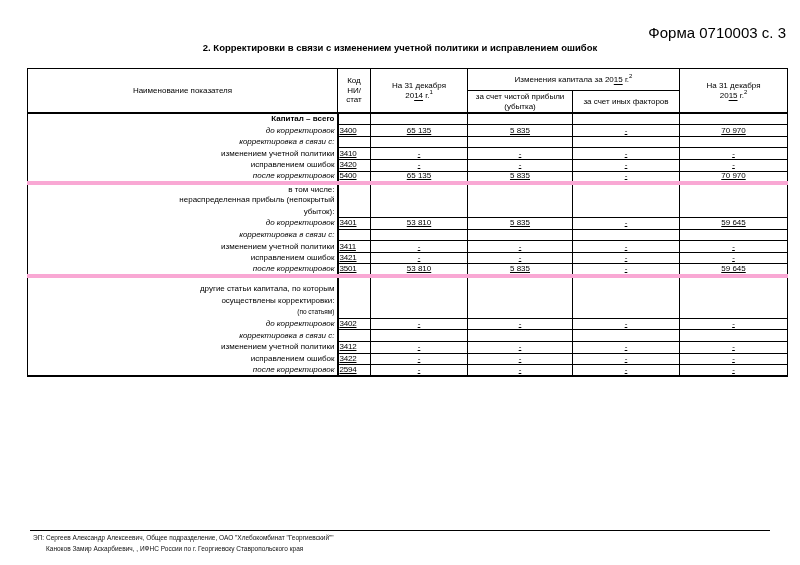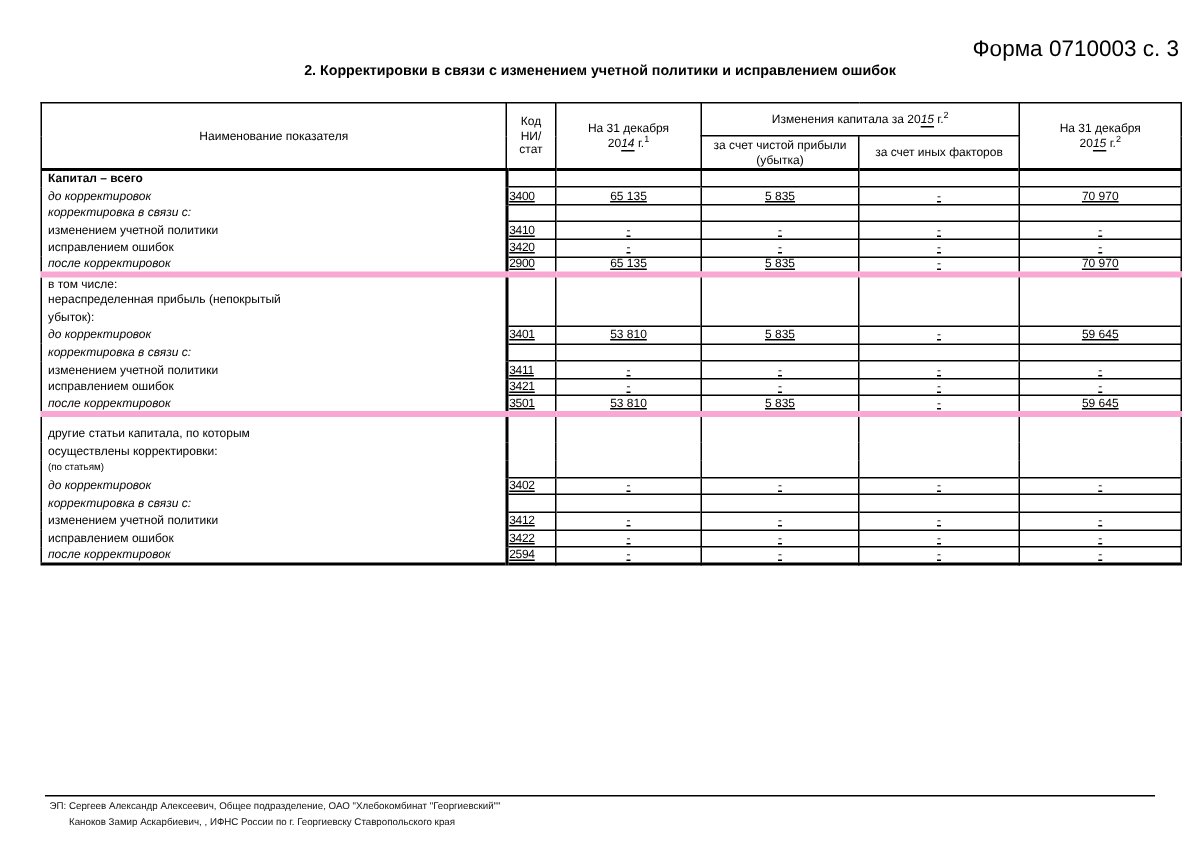--- a/index.html
+++ b/index.html
@@ -21,36 +21,36 @@
     font-size:8px; border:1px solid #000; border-bottom:2px solid #000;
   }
   thead td {
     border:1px solid #000; text-align:center; vertical-align:middle;
     padding:1px 2px; line-height:1.2; font-size:8px;
   }
   thead td.hr1 { height:22px; }
   thead td.hr2 { height:18px; }
   thead td[rowspan], thead tr.sub td { border-bottom:2px solid #000; }
   tbody td { padding:0 2px; height:11.6px; line-height:1; vertical-align:middle; font-size:8px; }
-  td.lbl { text-align:left; padding-left:4px; overflow:hidden; white-space:nowrap; }
+  td.lbl { text-align:right; padding-left:4px; overflow:hidden; white-space:nowrap; }
   td.code {
     border-left:2px solid #000; border-right:1px solid #000;
     text-align:left; padding:0 0 0 1px; letter-spacing:-0.2px;
   }
   td.val { border-right:1px solid #000; text-align:center; }
   td.val:last-child { border-right:1px solid #000; }
   tr.data td.code, tr.data td.val { border-top:1px solid #000; border-bottom:1px solid #000;text-decoration:underline; }
   tr.sep td { border-top:4px solid #f9a8d4; }
   tr.spacer td { height:8px; }
   .b { font-weight:bold; }
   .i1 { padding-left:12px;font-style:italic; }
   .i2 { padding-left:22px; }
   .i05 { padding-left:8px;margin-top:40px; }
   .ismall { padding-left:48px; font-size:6.5px; }
-  .u { text-decoration:underline; text-underline-offset:1.5px;font-style:italic; }
+  .u { text-decoration:underline; text-underline-offset:1.5px; }
   sup { font-size:6px; line-height:0; }
   .footer-rule {
     position:absolute; left:30px; top:530px; width:740px; height:0;
     border-top:1px solid #000;
   }
   .sig { position:absolute; font-size:6.5px; white-space:nowrap; color:#111; }
   .sig1 { left:33px; top:534px; }
   .sig2 { left:46px; top:545px; }
 </style>
 </head>
@@ -117,21 +117,21 @@
     <tr class="row data">
       <td class="lbl i2">исправлением ошибок</td>
       <td class="code">3420</td>
       <td class="val">-</td>
       <td class="val">-</td>
       <td class="val">-</td>
       <td class="val">-</td>
     </tr>
     <tr class="row data">
       <td class="lbl i1">после корректировок</td>
-      <td class="code">2900</td>
+      <td class="code">5400</td>
       <td class="val">65 135</td>
       <td class="val">5 835</td>
       <td class="val">-</td>
       <td class="val">70 970</td>
     </tr>
     <tr class="row sep">
       <td class="lbl">в том числе:</td>
       <td class="code"></td>
         <td class="val"></td>
         <td class="val"></td>

